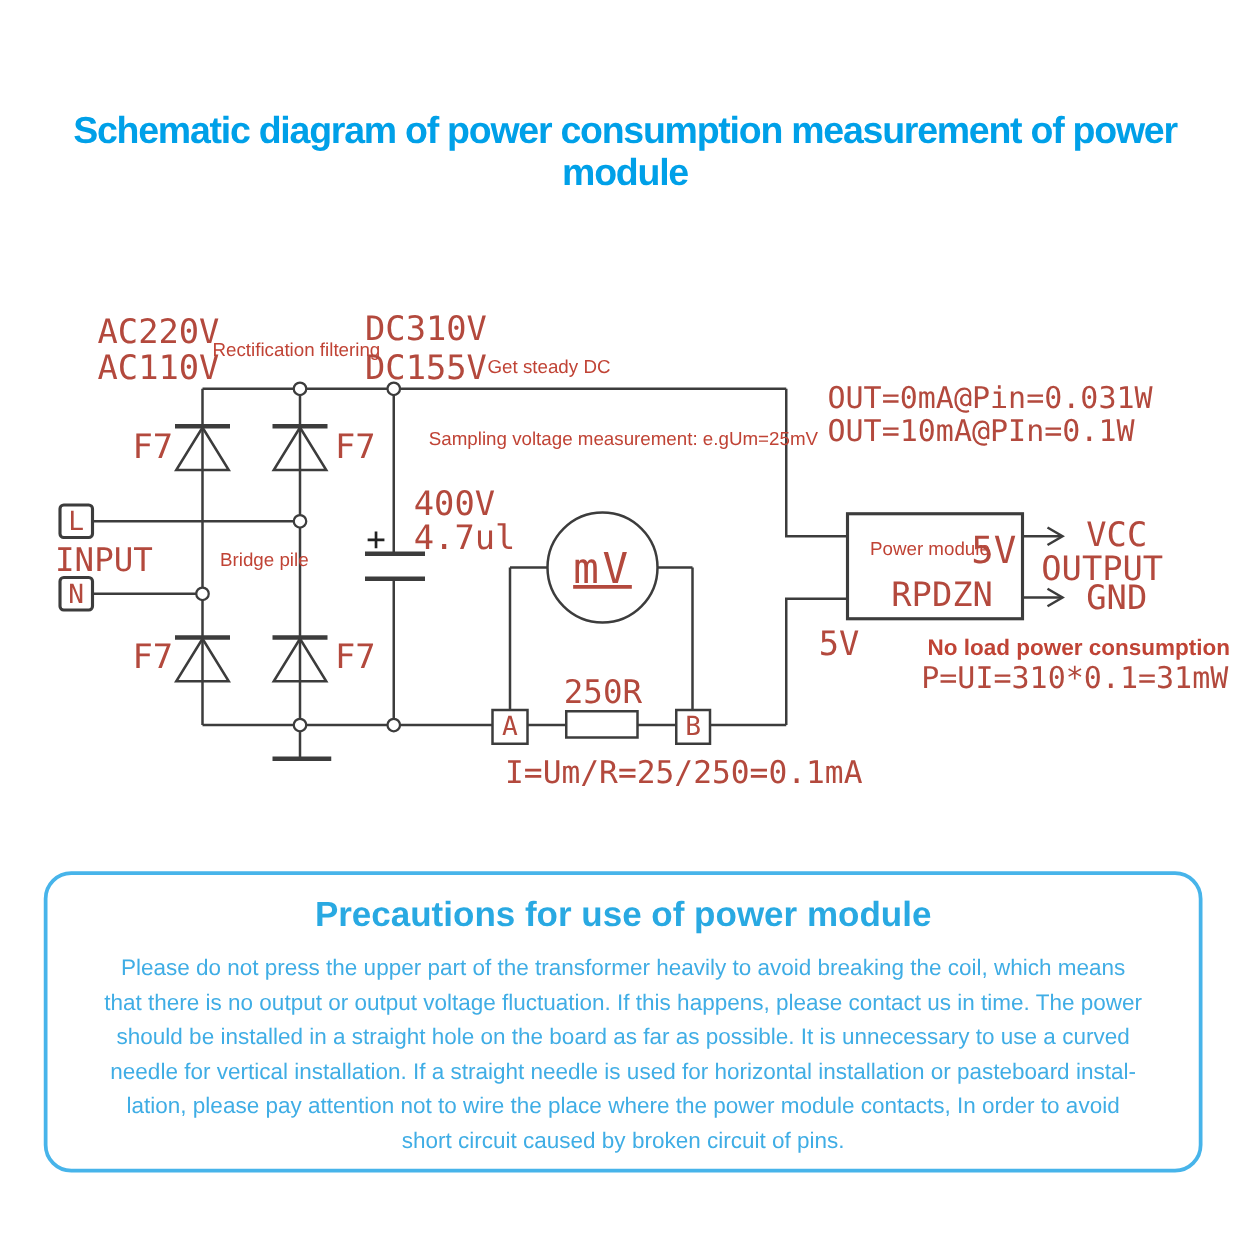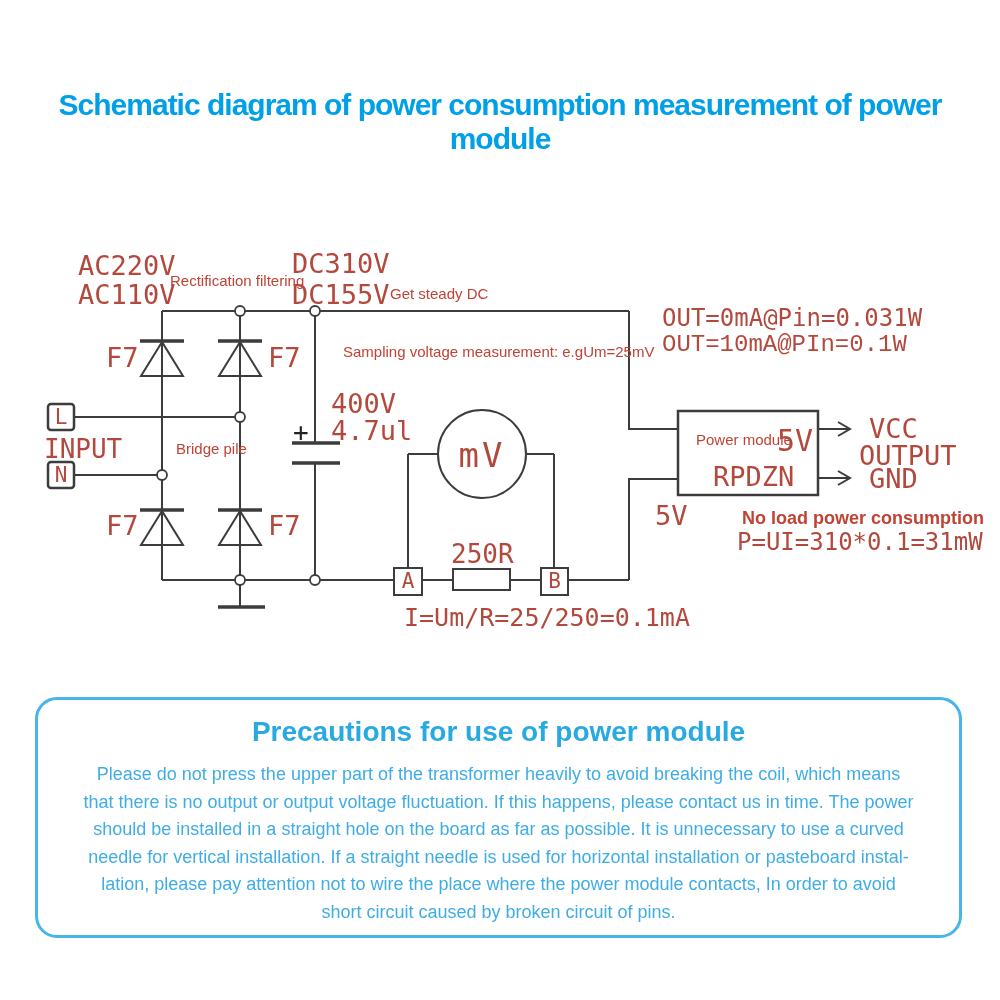--- a/index.html
+++ b/index.html
@@ -112,36 +112,36 @@
   <span class="c term" style="left:48px;top:404px;width:26px;height:26px;font-size:21px;">L</span>
   <span class="c" style="left:44px;top:436px;font-size:26px;">INPUT</span>
   <span class="c term" style="left:48px;top:462px;width:26px;height:26px;font-size:21px;">N</span>
   <span class="s" style="left:176px;top:441px;">Bridge pile</span>
 
   <span class="c dark" style="left:293px;top:419px;font-size:26px;">+</span>
   <span class="c" style="left:331px;top:390px;font-size:27px;">400V</span>
   <span class="c" style="left:331px;top:417px;font-size:27px;">4.7ul</span>
 
   <span class="s" style="left:343px;top:344px;text-align:center;">Sampling voltage measurement: e.gUm=25mV</span>
-  <span class="c term" style="left:437px;top:437px;width:90px;height:36px;font-size:34px;letter-spacing:3px;">mV</span>
+  <span class="c term" style="left:437px;top:437px;width:90px;height:36px;font-size:34px;letter-spacing:3px;text-decoration:underline;">mV</span>
   <span class="c" style="left:451px;top:541px;font-size:26px;">250R</span>
   <span class="c term" style="left:394px;top:568px;width:28px;height:27px;font-size:21px;">A</span>
   <span class="c term" style="left:541px;top:568px;width:27px;height:27px;font-size:21px;">B</span>
   <span class="c" style="left:404px;top:605px;font-size:25px;">I=Um/R=25/250=0.1mA</span>
 
   <span class="c" style="left:662px;top:306px;font-size:24px;">OUT=0mA@Pin=0.031W</span>
-  <span class="c" style="left:662px;top:333px;font-size:24px;font-family:Liberation Mono, monospace;">OUT=10mA@PIn=0.1W</span>
+  <span class="c" style="left:662px;top:333px;font-size:24px;">OUT=10mA@PIn=0.1W</span>
 
   <span class="s" style="left:696px;top:432px;">Power module</span>
   <span class="c" style="left:777px;top:426px;font-size:30px;">5V</span>
   <span class="c" style="left:713px;top:463px;font-size:27px;">RPDZN</span>
   <span class="c" style="left:655px;top:502px;font-size:27px;">5V</span>
 
   <span class="c" style="left:869px;top:415px;font-size:27px;">VCC</span>
-  <span class="c" style="left:859px;top:442px;font-size:27px;">OUTPUT</span>
+  <span class="c" style="left:833px;top:442px;font-size:27px;">OUTPUT</span>
   <span class="c" style="left:869px;top:465px;font-size:27px;">GND</span>
 
   <span class="s" style="left:742px;top:509px;font-size:18px;font-weight:bold;">No load power consumption</span>
   <span class="c" style="left:737px;top:530px;font-size:24px;">P=UI=310*0.1=31mW</span>
 </div>
 
 <div class="panel">
   <div class="panel-heading">Precautions for use of power module</div>
   <div class="panel-body">
     <div class="panel-line">Please do not press the upper part of the transformer heavily to avoid breaking the coil, which means</div>

